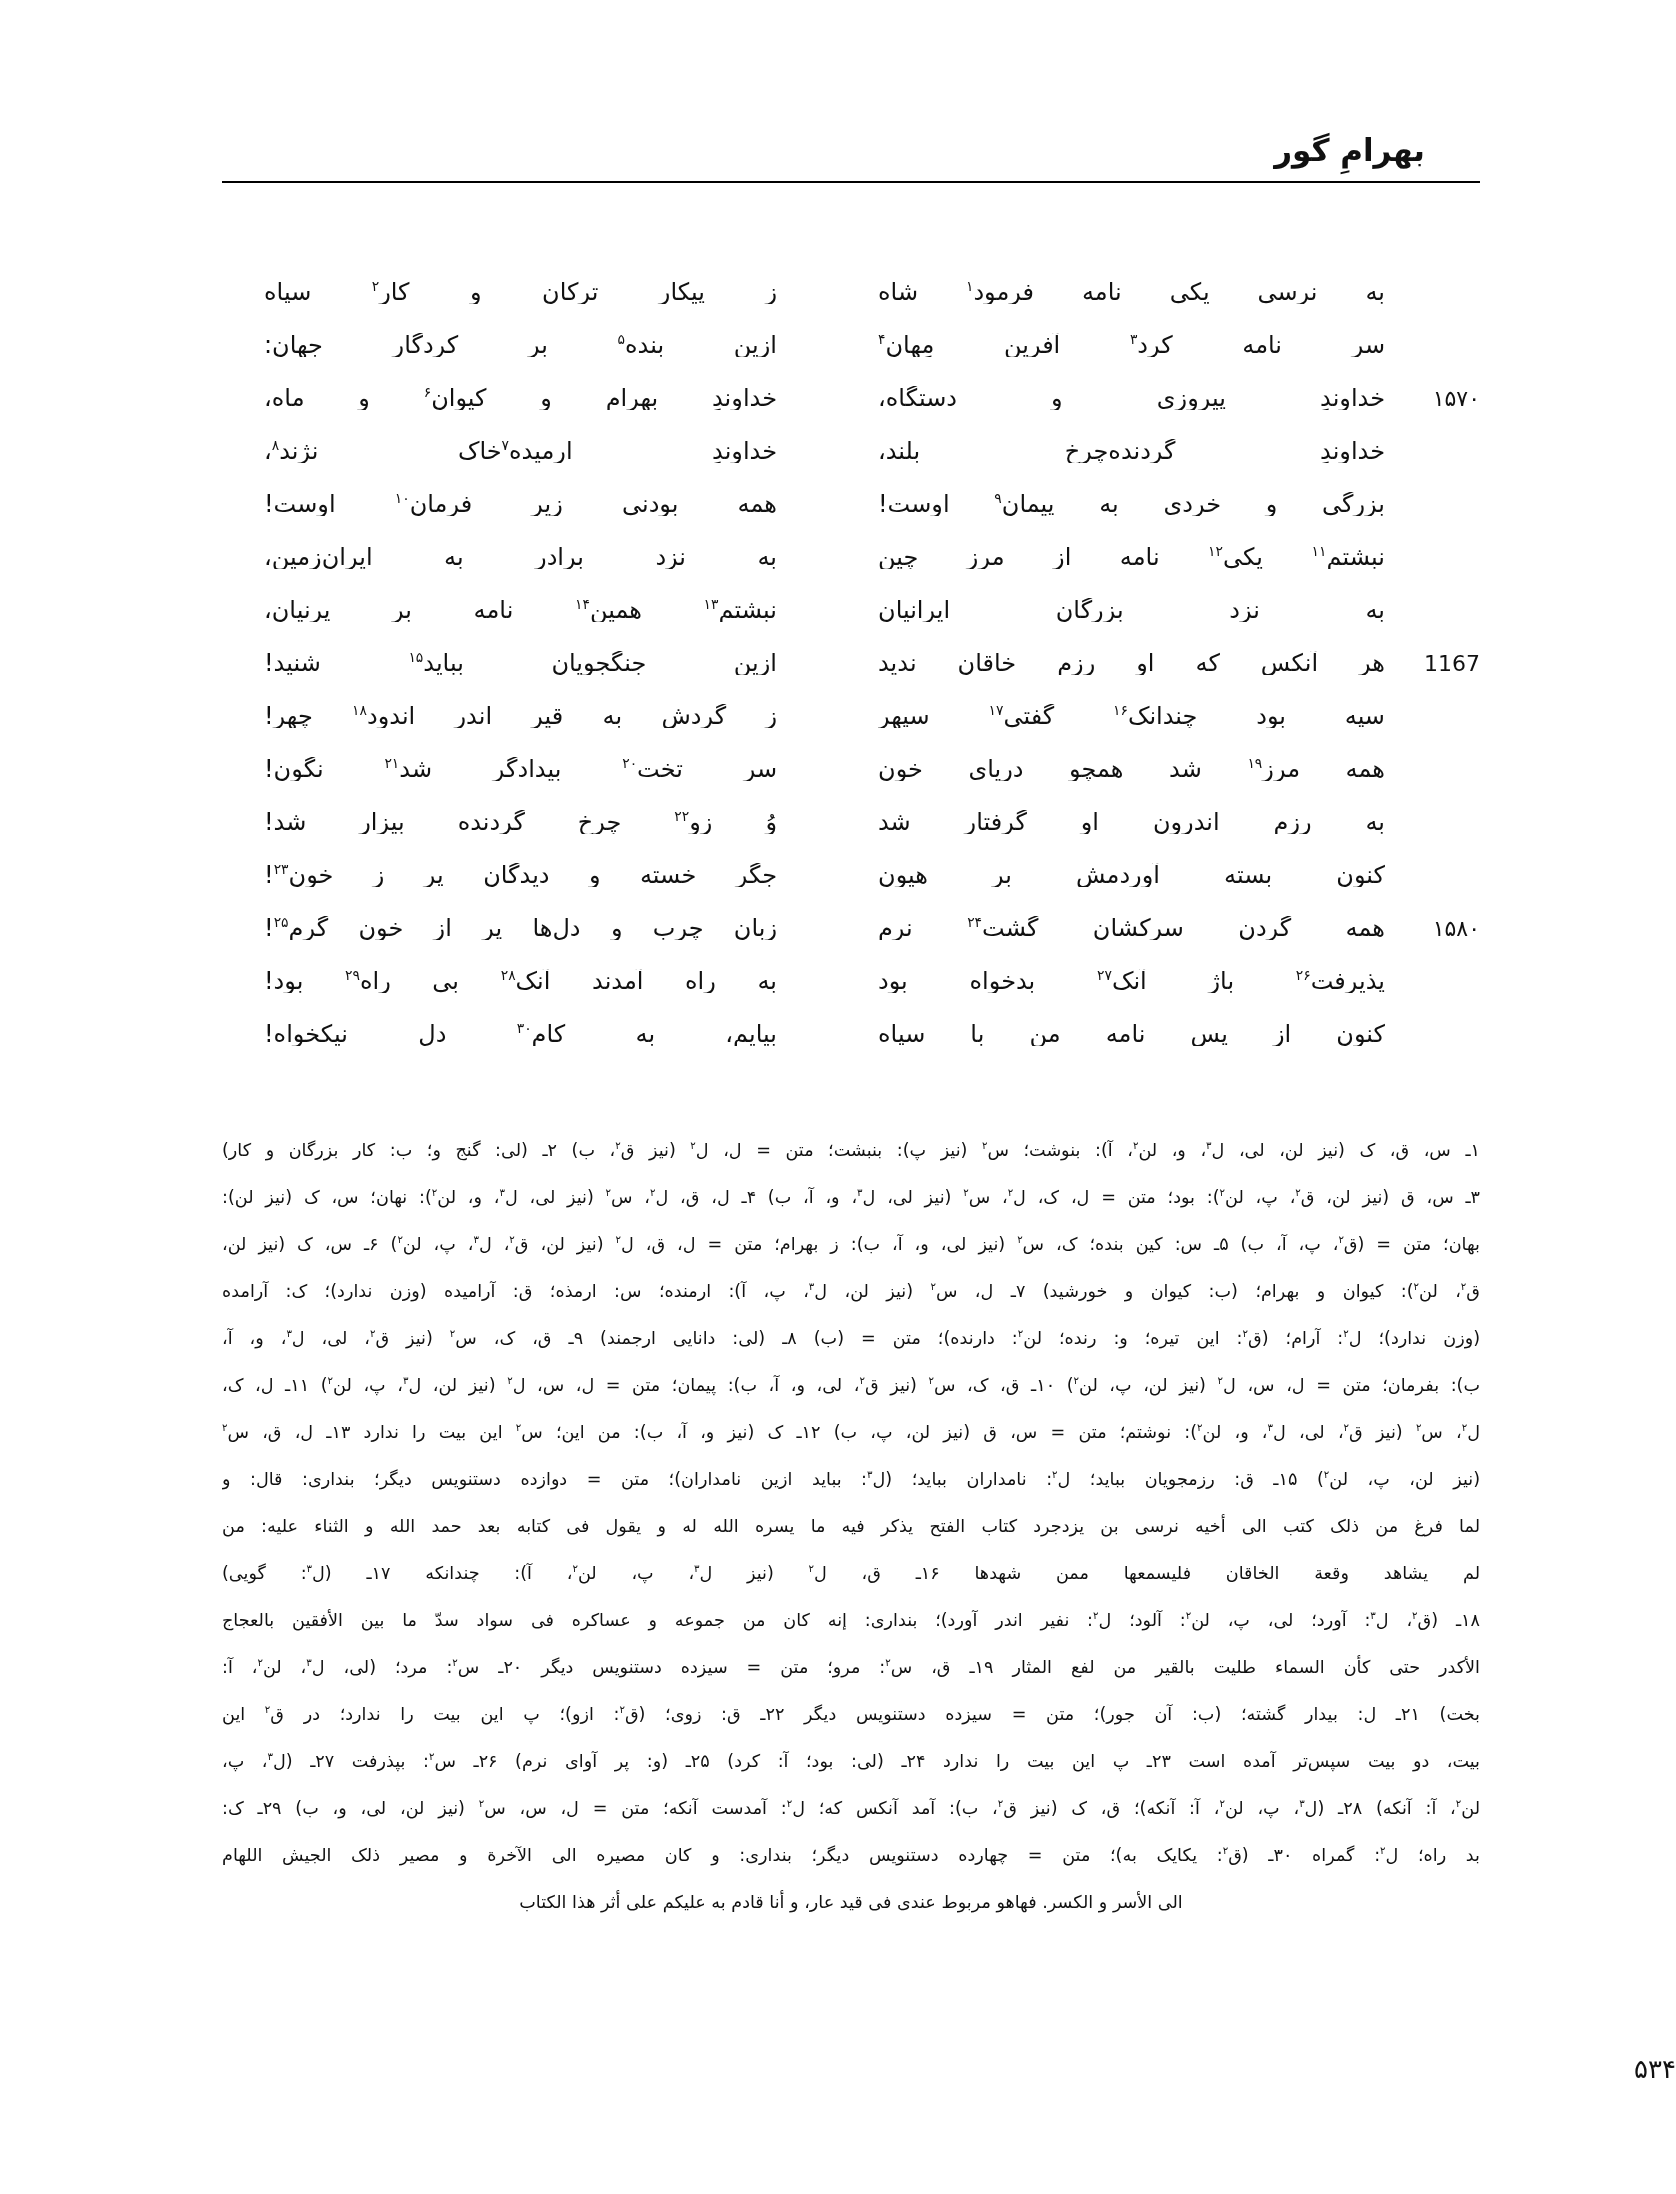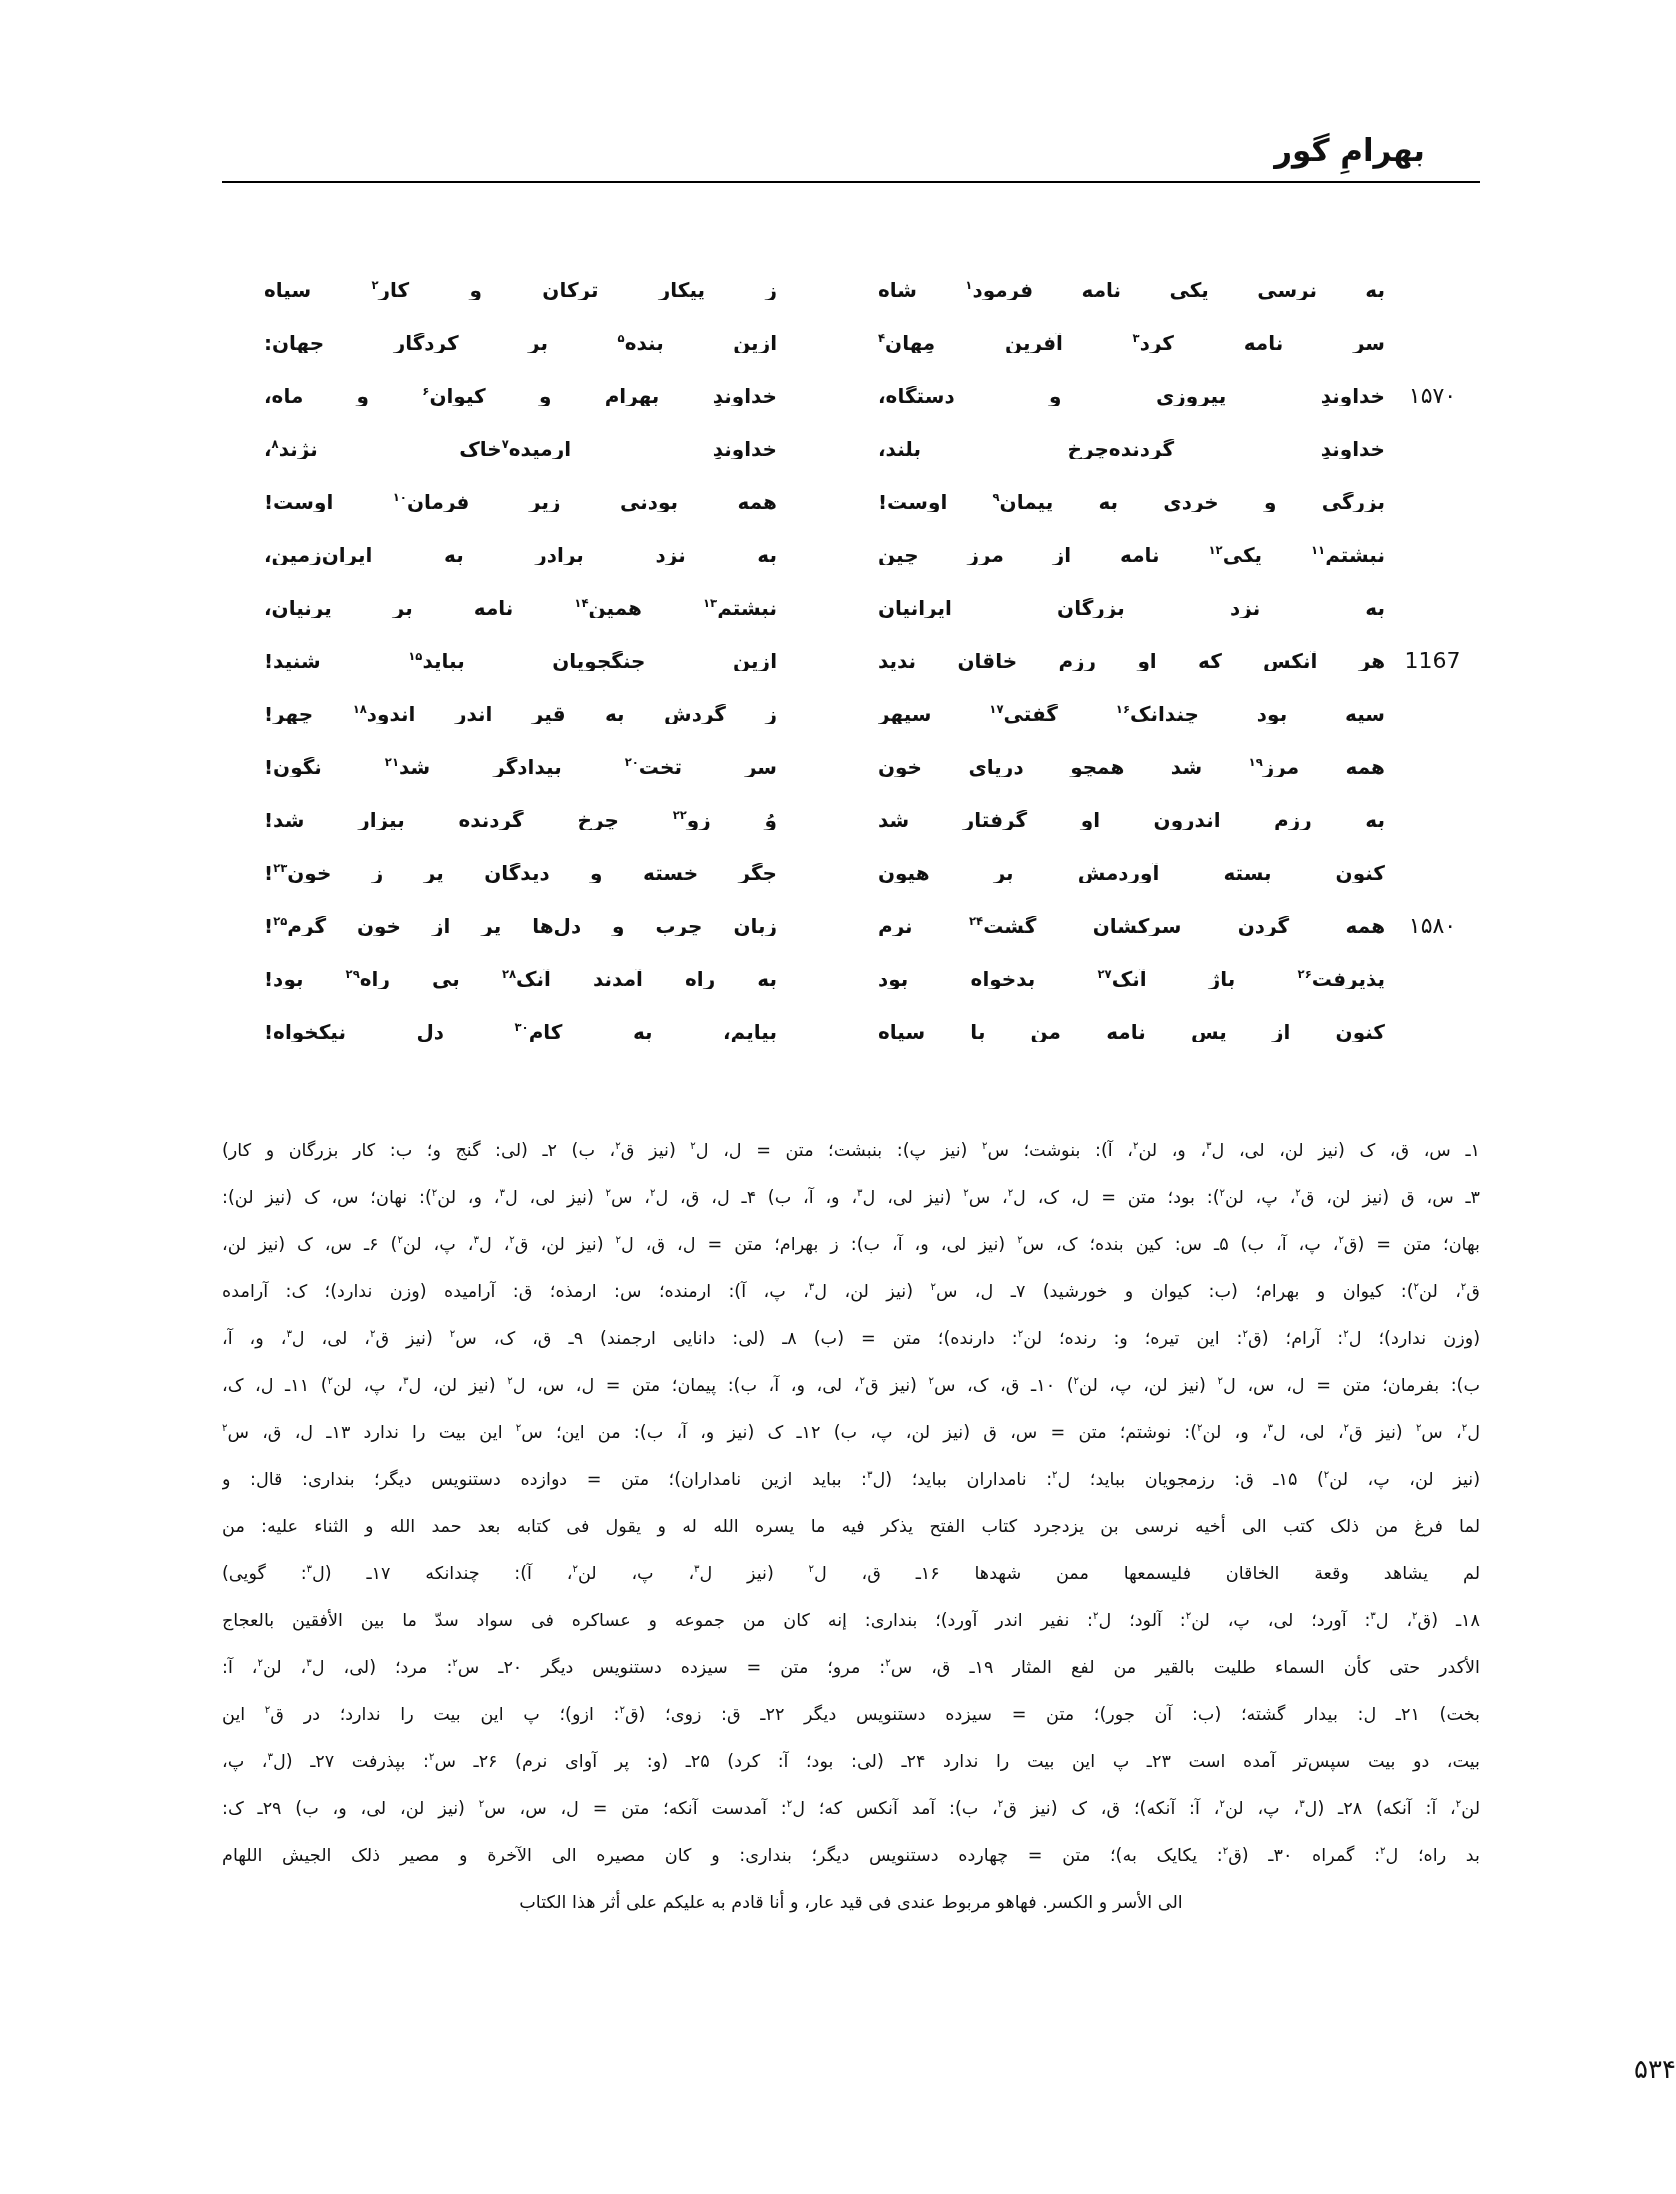--- a/index.html
+++ b/index.html
@@ -39,33 +39,32 @@
   .verse-row {
     display: flex;
     direction: rtl;
     align-items: baseline;
     height: 53px;
   }
   .vnum {
     width: 95px;
     flex: 0 0 95px;
     font-size: 22px;
-    text-align: center;
+    text-align: right;
     white-space: nowrap;
   }
   .hemi {
-    font-size: 20px;
+    font-size: 24px;
     line-height: 1.0;
     text-align: justify;
     text-align-last: justify;
     -moz-text-align-last: justify;
     overflow: hidden;
     white-space: normal;
     max-height: 47px;
-    font-weight: bold;
   }
   .hemi-first  { width: 507px; flex: 0 0 507px; margin-top: 29px; }
   .col-gap     { width: 101px; flex: 0 0 101px; }
   .hemi-second { width: 513px; flex: 0 0 513px; }
   sup {
     font-size: 0.58em;
     line-height: 0;
     vertical-align: super;
   }
   .apparatus {

